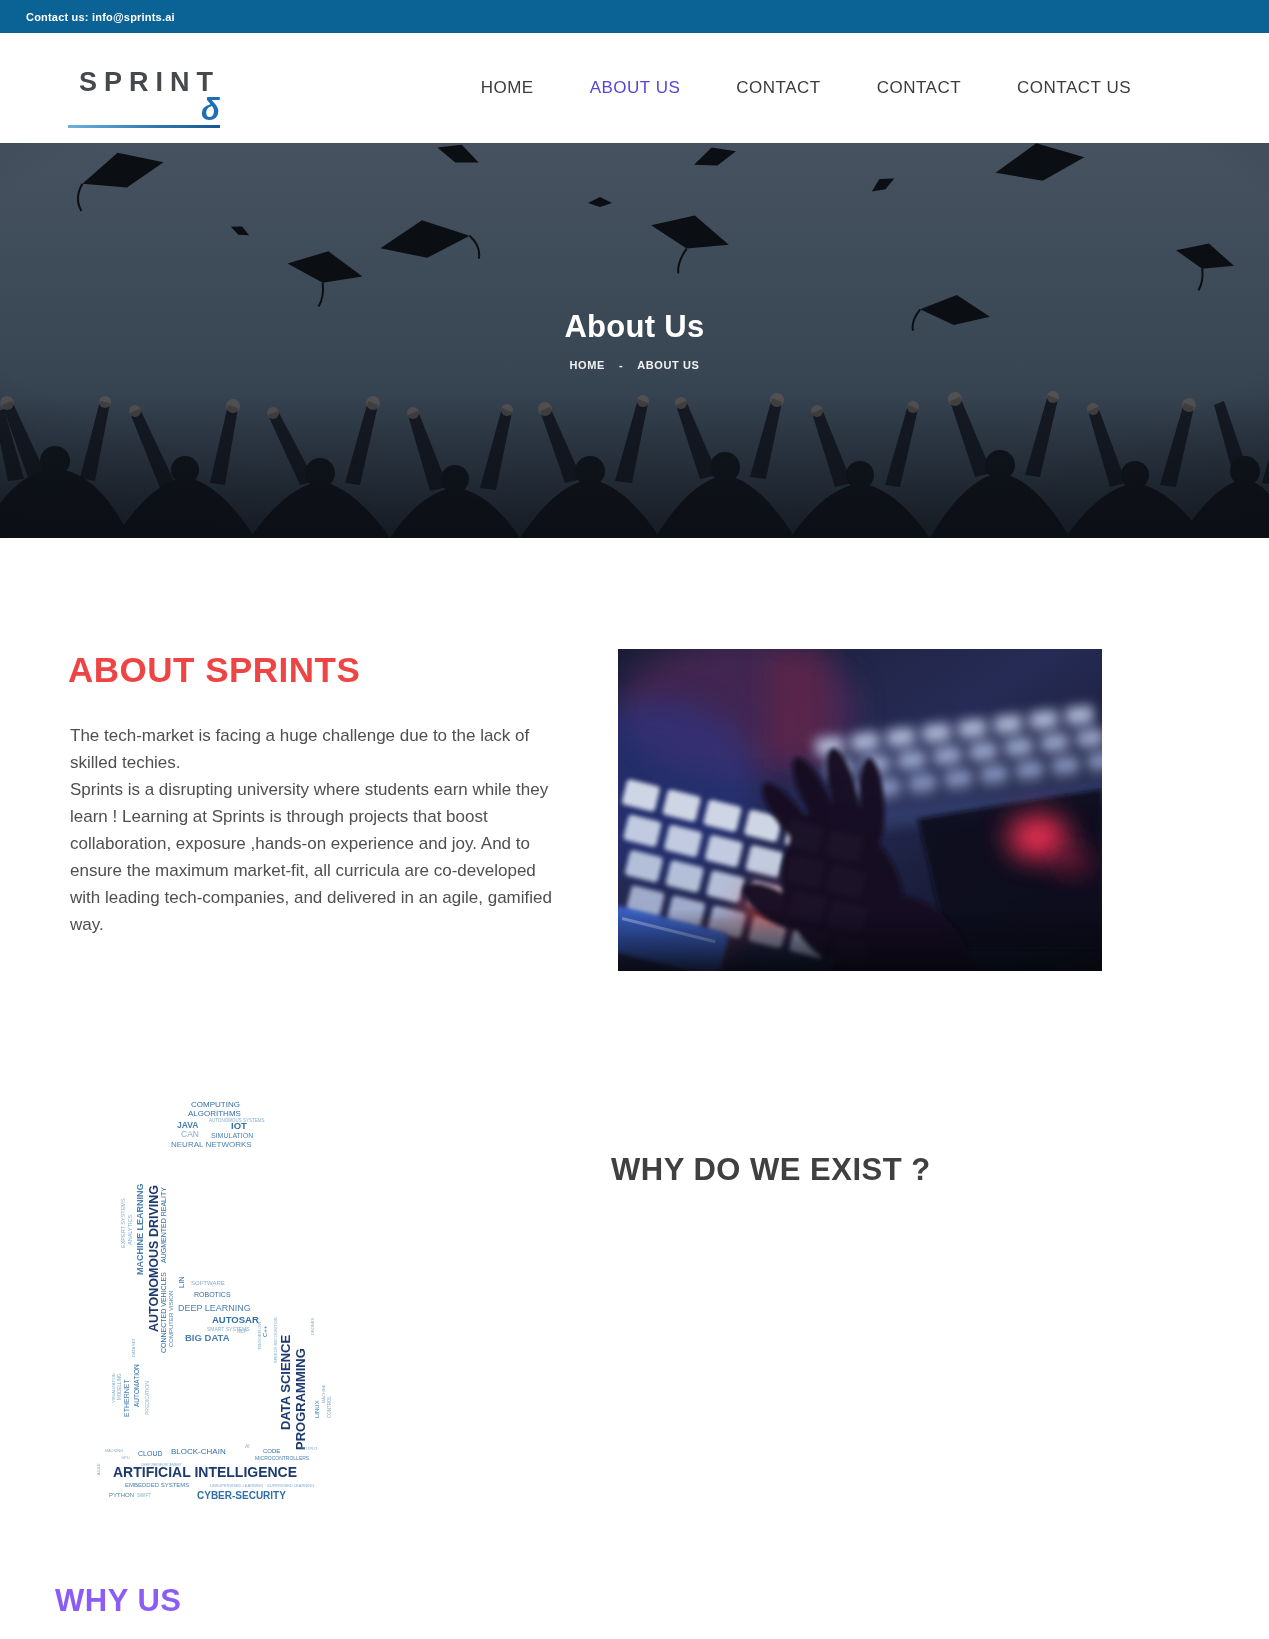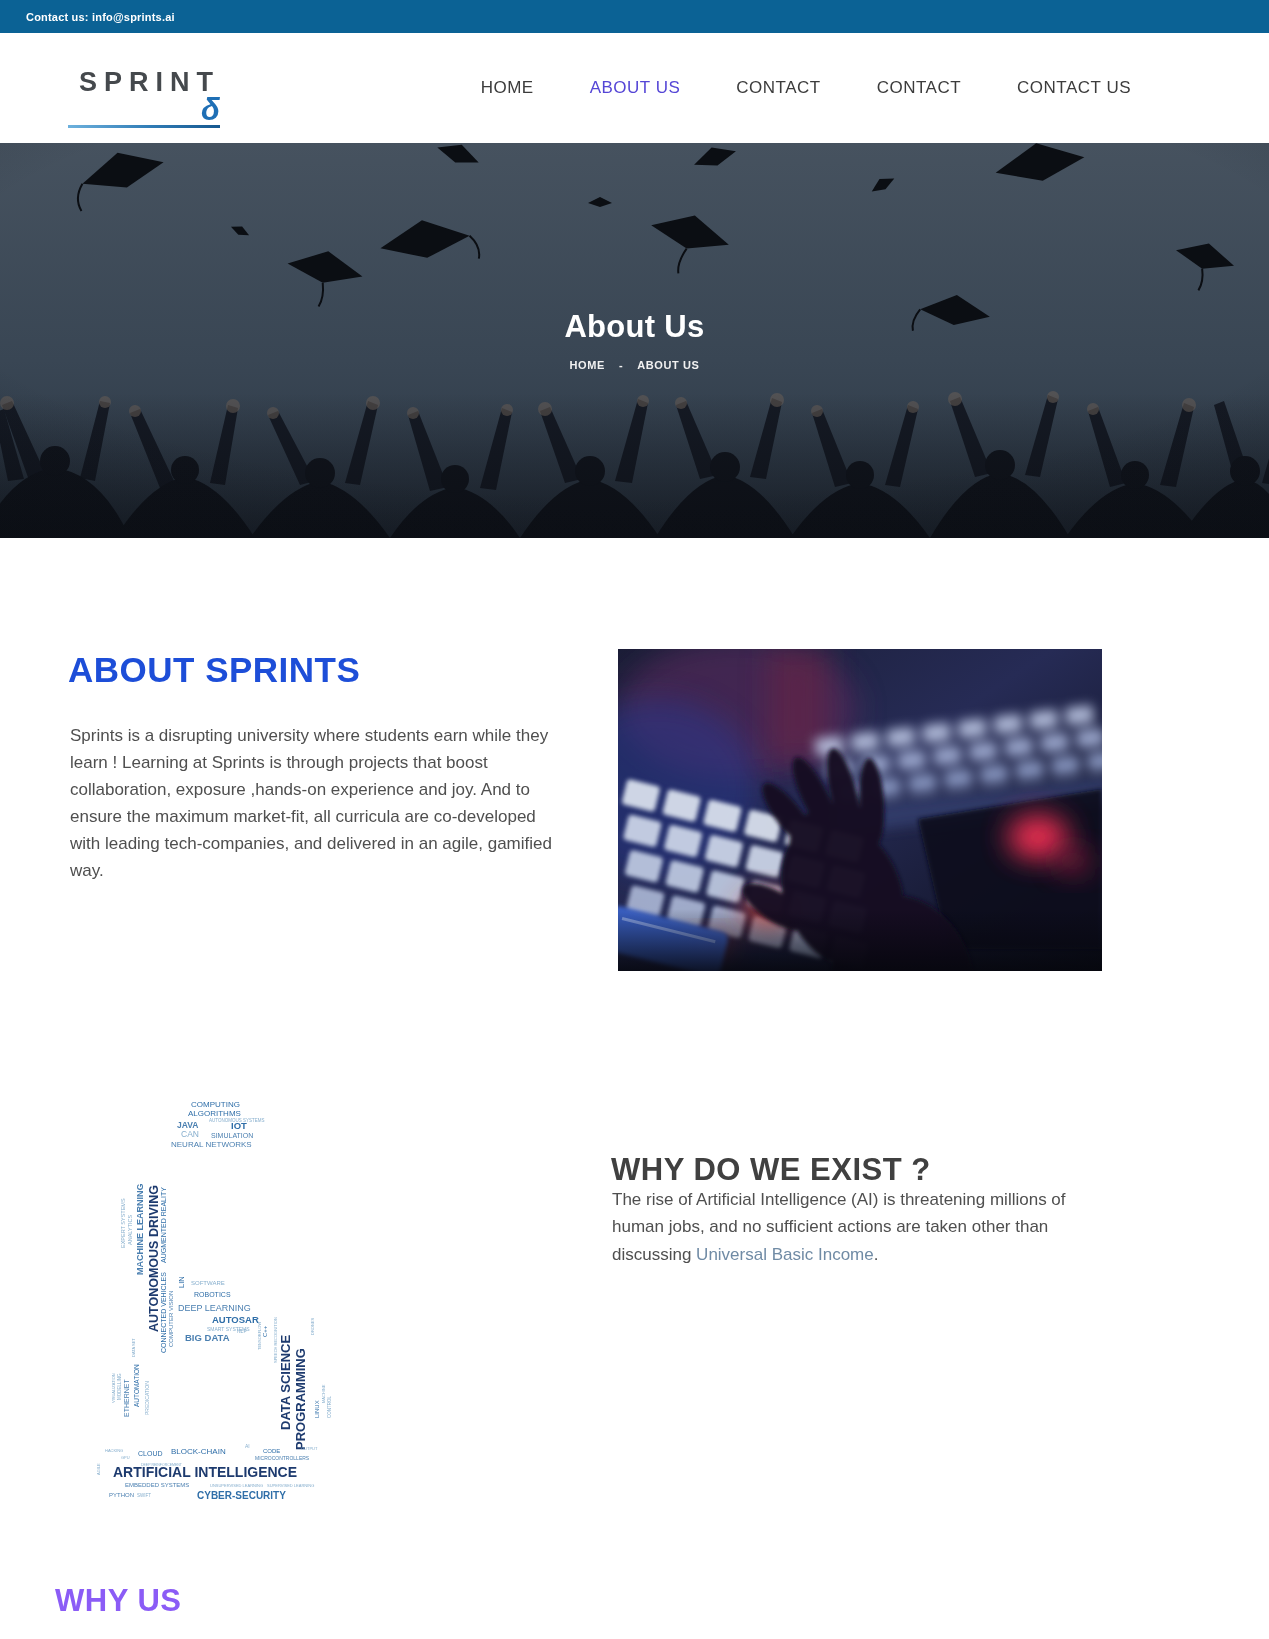--- a/index.html
+++ b/index.html
@@ -33,21 +33,21 @@
   .hero { position:absolute; top:143px; left:0; width:1269px; height:395px; overflow:hidden; background:#333f4e; }
   .hero svg { position:absolute; top:0; left:0; }
   .hero-text { position:absolute; top:166px; left:0; width:100%; text-align:center; color:#fff; }
   .hero-title { font-size:31px; font-weight:bold; letter-spacing:.3px; }
   .breadcrumb { margin-top:14px; font-size:11px; font-weight:bold; letter-spacing:.6px;
     display:flex; justify-content:center; align-items:center; gap:14px; color:#f2f2f2; }
   .breadcrumb .crumb-home { cursor:pointer; }
 
   
   .about-heading { position:absolute; left:68px; top:650px; font-size:35px; font-weight:bold;
-    color:#1d4ed8; letter-spacing:.5px; }
+    color:#ef4444; letter-spacing:.5px; }
   .about-para { position:absolute; left:70px; top:722px; width:496px;
     font-size:17px; line-height:27px; color:#4f4f4f; }
   .about-para p { margin:0; }
 
   .kb-img { position:absolute; left:618px; top:649px; width:484px; height:322px; overflow:hidden; }
 
   
   .cloud { position:absolute; left:85px; top:1085px; width:270px; height:420px; }
   .cloud text { font-family:"Liberation Sans", sans-serif; }
   .cw-nav  { fill:#1d3a6e; font-weight:bold; }
@@ -228,20 +228,21 @@
     <div class="breadcrumb">
       <span class="crumb-home">HOME</span>
       <span>-</span>
       <span>ABOUT US</span>
     </div>
   </div>
 </div>
 
 <div class="about-heading">ABOUT SPRINTS</div>
 <div class="about-para">
+  <p>The tech-market is facing a huge challenge due to the lack of skilled techies.</p>
   <p>Sprints is a disrupting university where students earn while they learn ! Learning at Sprints is through projects that boost collaboration, exposure ,hands-on experience and joy. And to ensure the maximum market-fit, all curricula are co-developed with leading tech-companies, and delivered in an agile, gamified way.</p>
 </div>
 
 <div class="kb-img">
   <svg width="484" height="322" viewBox="0 0 484 322">
     <defs>
       <linearGradient id="kbg" x1="0" y1="0" x2="1" y2="1">
         <stop offset="0" stop-color="#1a1d36"></stop>
           <stop offset="0.45" stop-color="#262b55"></stop>
           <stop offset="1" stop-color="#0c0e1b"></stop>
@@ -409,16 +410,15 @@
     <text x="182" y="402" font-size="4" class="cw-light">SUPERVISED LEARNING</text>
     <text x="24" y="412" font-size="6" class="cw-steel">PYTHON</text>
     <text x="52" y="412" font-size="4.5" class="cw-light">SWIFT</text>
     <text x="112" y="414" font-size="10" class="cw-midb">CYBER-SECURITY</text>
     <text x="56" y="381" font-size="3.5" class="cw-light">DEEP REINFORCEMENT</text>
   </g>
 </svg>
 
 <div class="why-heading">WHY DO WE EXIST ?</div>
 <div class="why-para">
-  <p><span>The rise of Artificial Intelligence (AI) is threatening millions of human jobs, and no sufficient actions are taken other than discussing </span><a class="ubi-link">Universal Basic Income</a><span>.</span></p>
 </div>
 
 <div class="whyus-heading">WHY US</div>
 
 </body></html>

